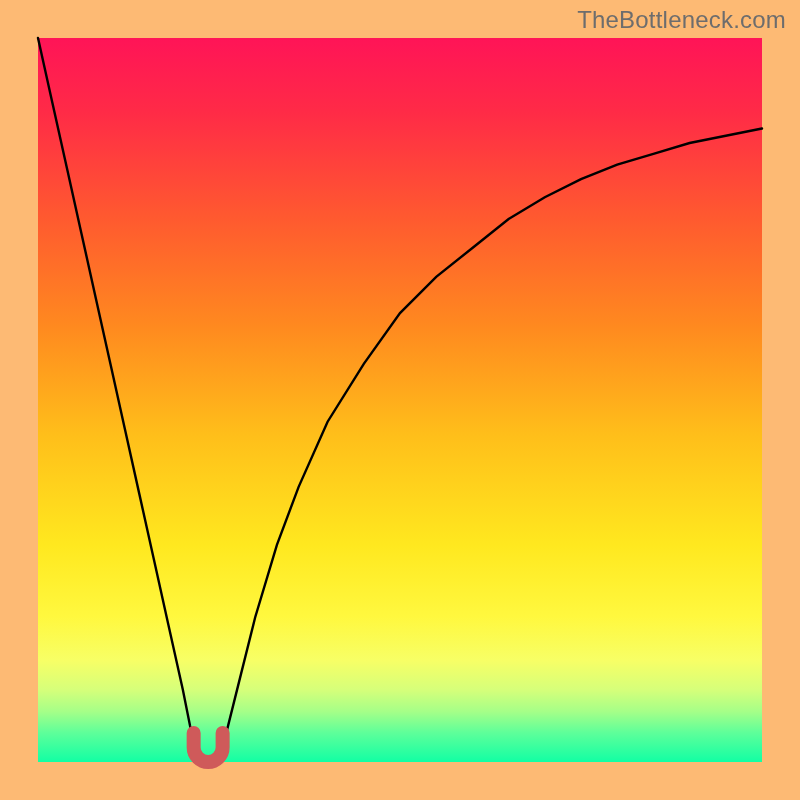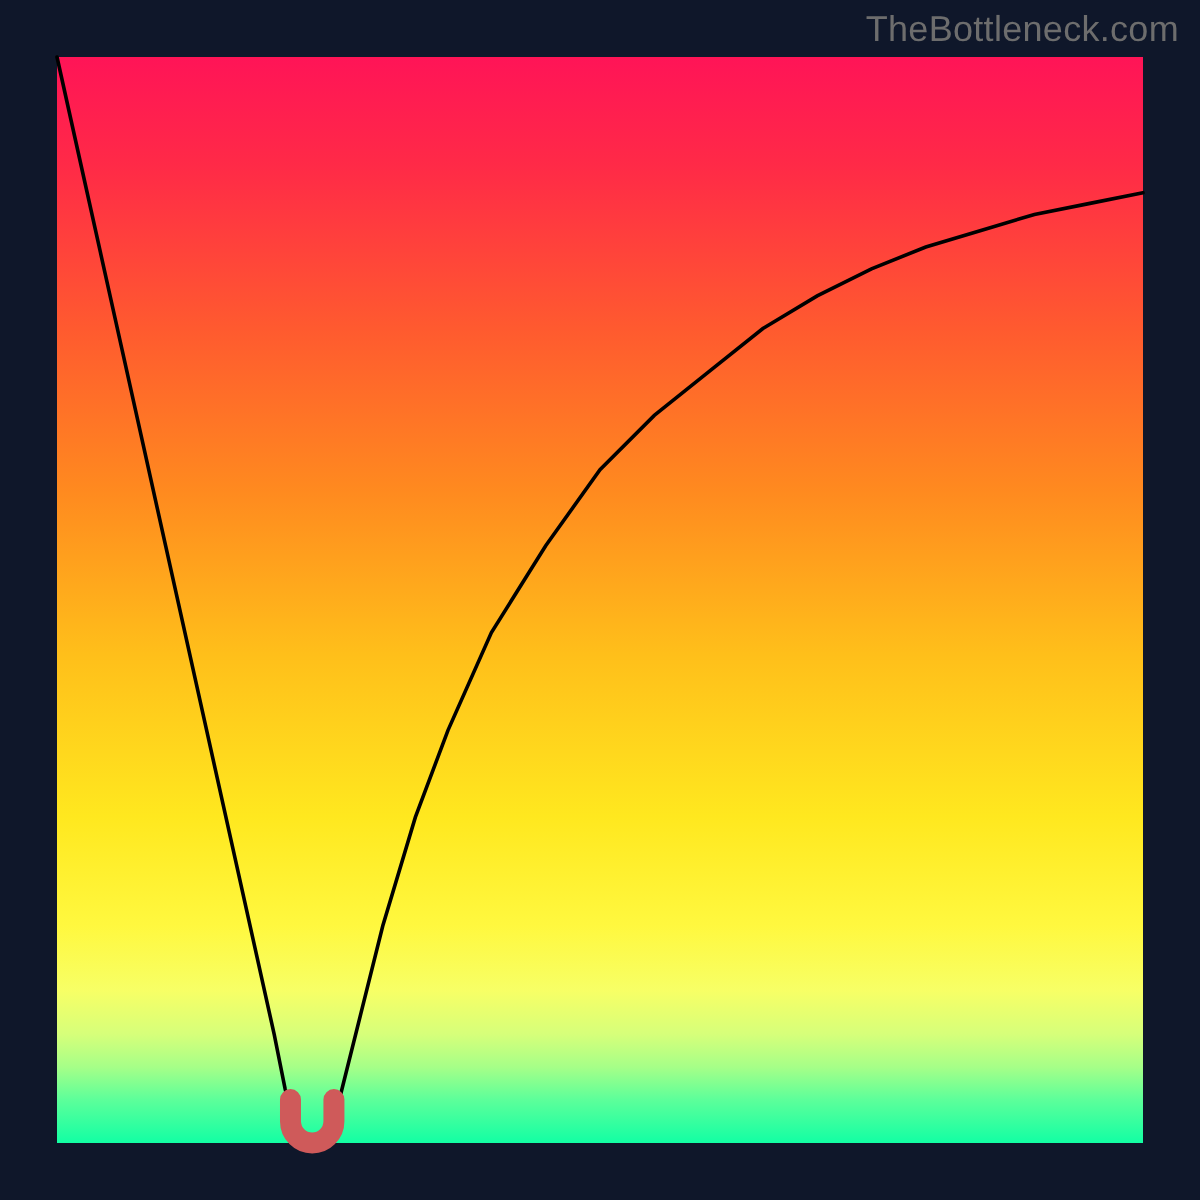--- a/index.html
+++ b/index.html
@@ -10,21 +10,21 @@
     overflow: hidden;
     background: #000;
     font-family: Arial, Helvetica, sans-serif;
   }
   .frame {
     position: absolute;
     left: 0;
     top: 0;
     width: 800px;
     height: 800px;
-    background: #0f172a;
+    background: #fdba74;
   }
   .plot {
     position: absolute;
     left: 38px;
     top: 38px;
     width: 724px;
     height: 724px;
     
   }
   .watermark {

